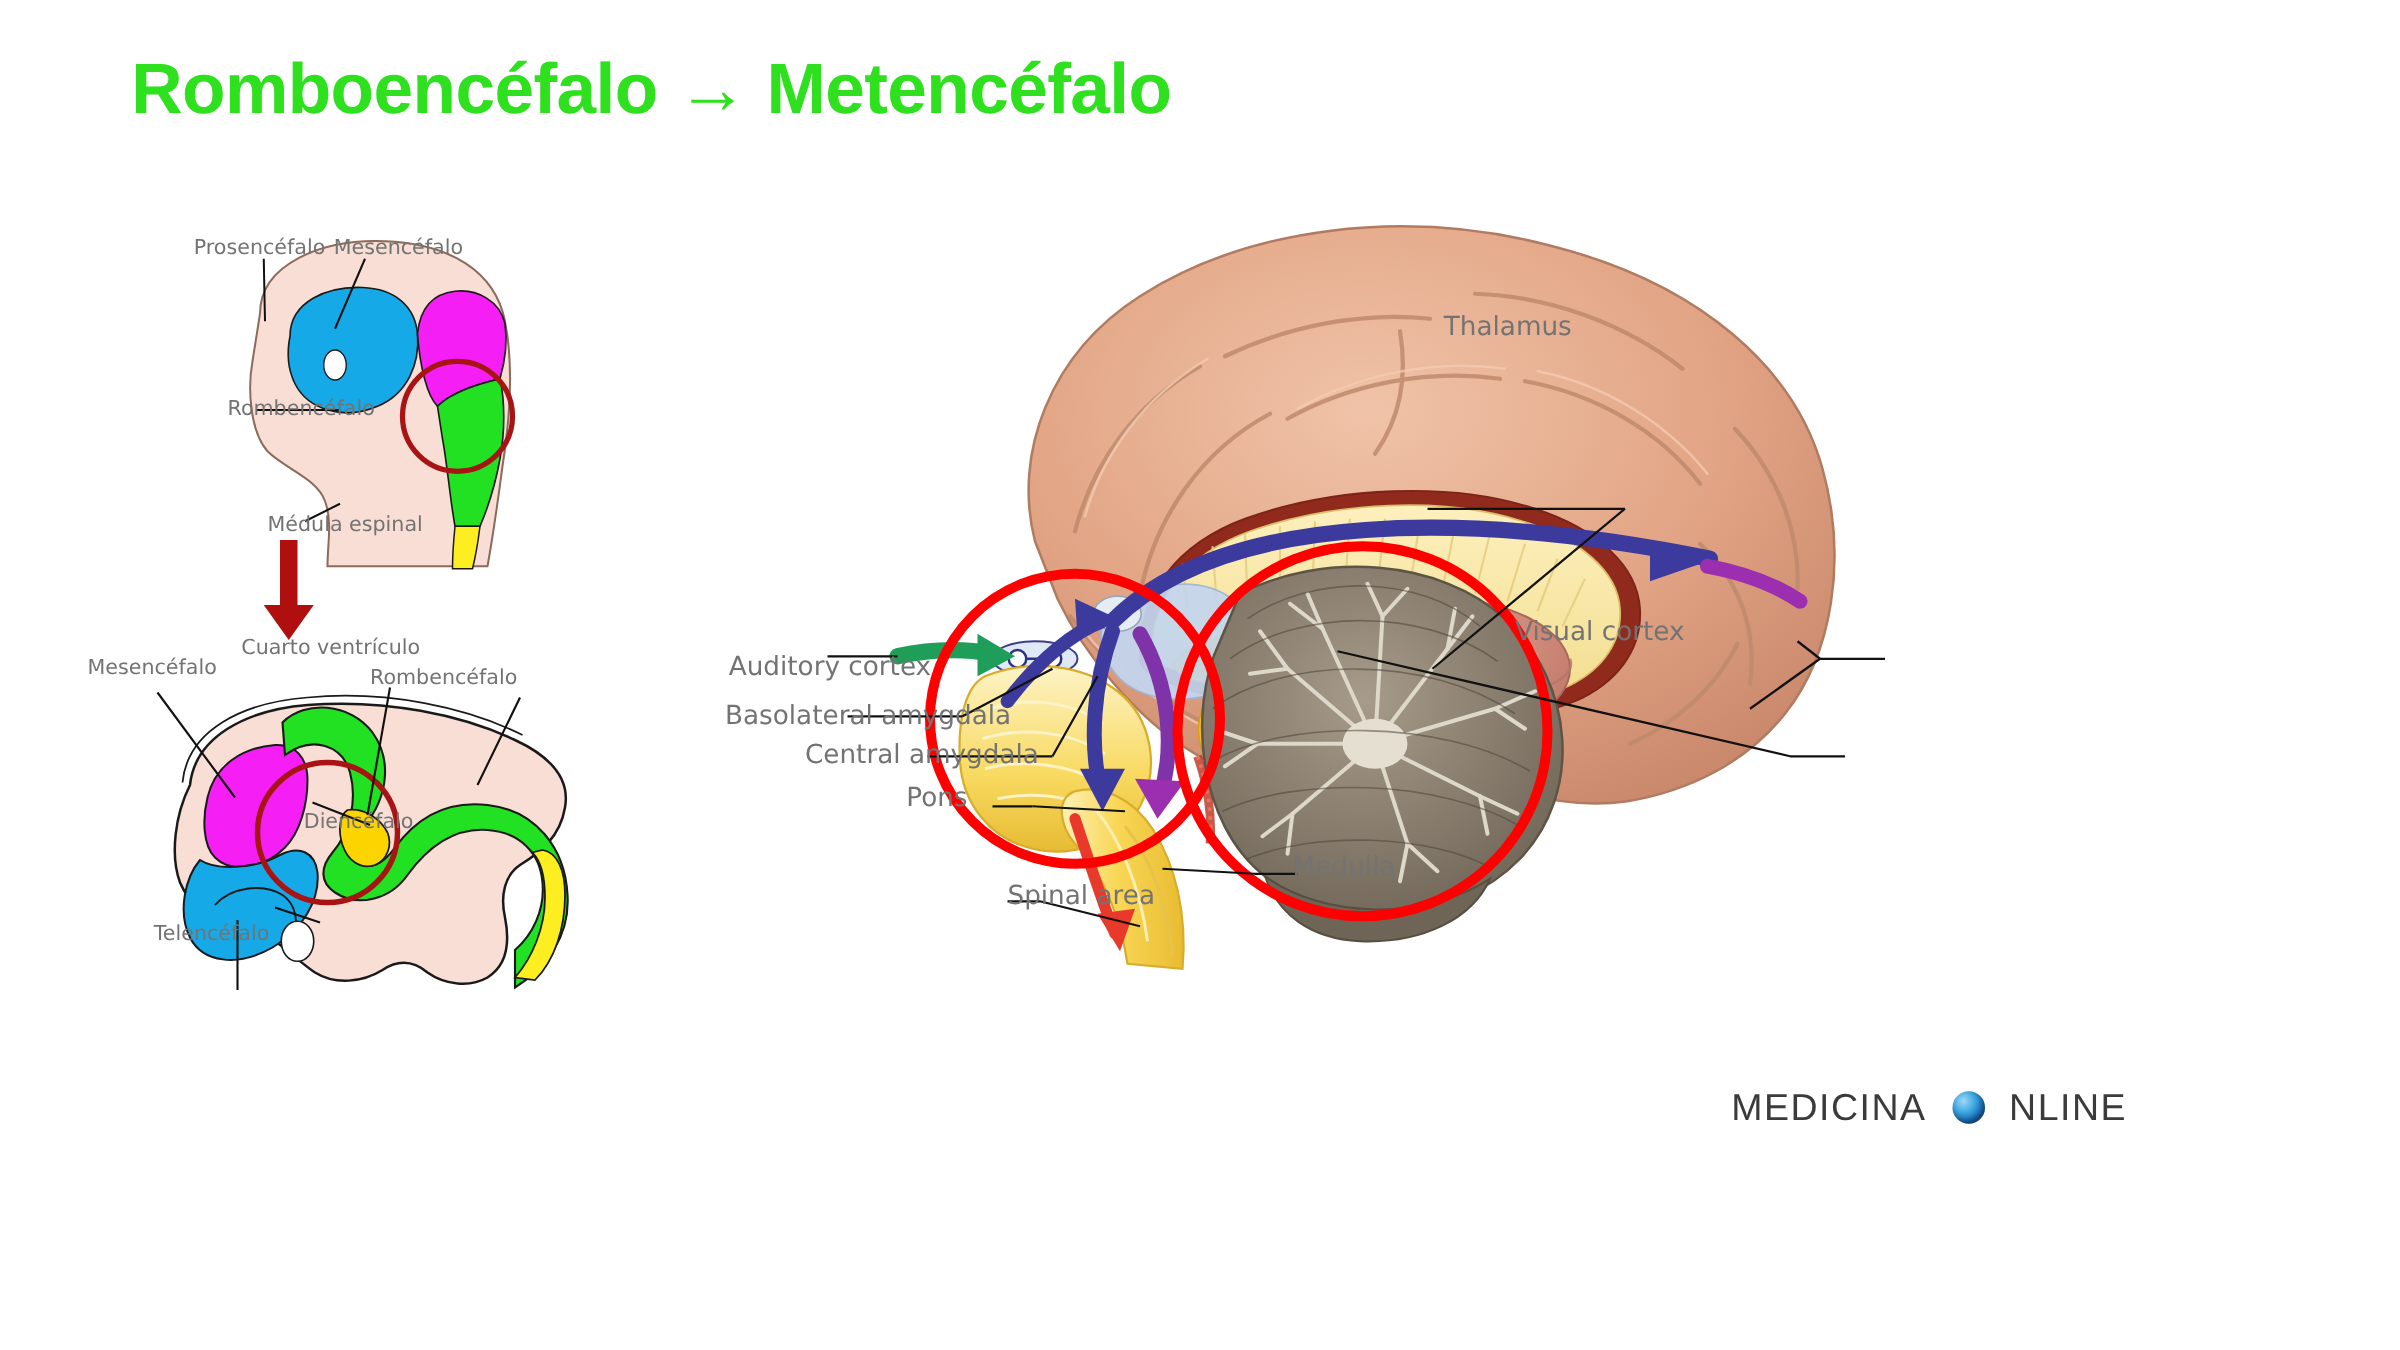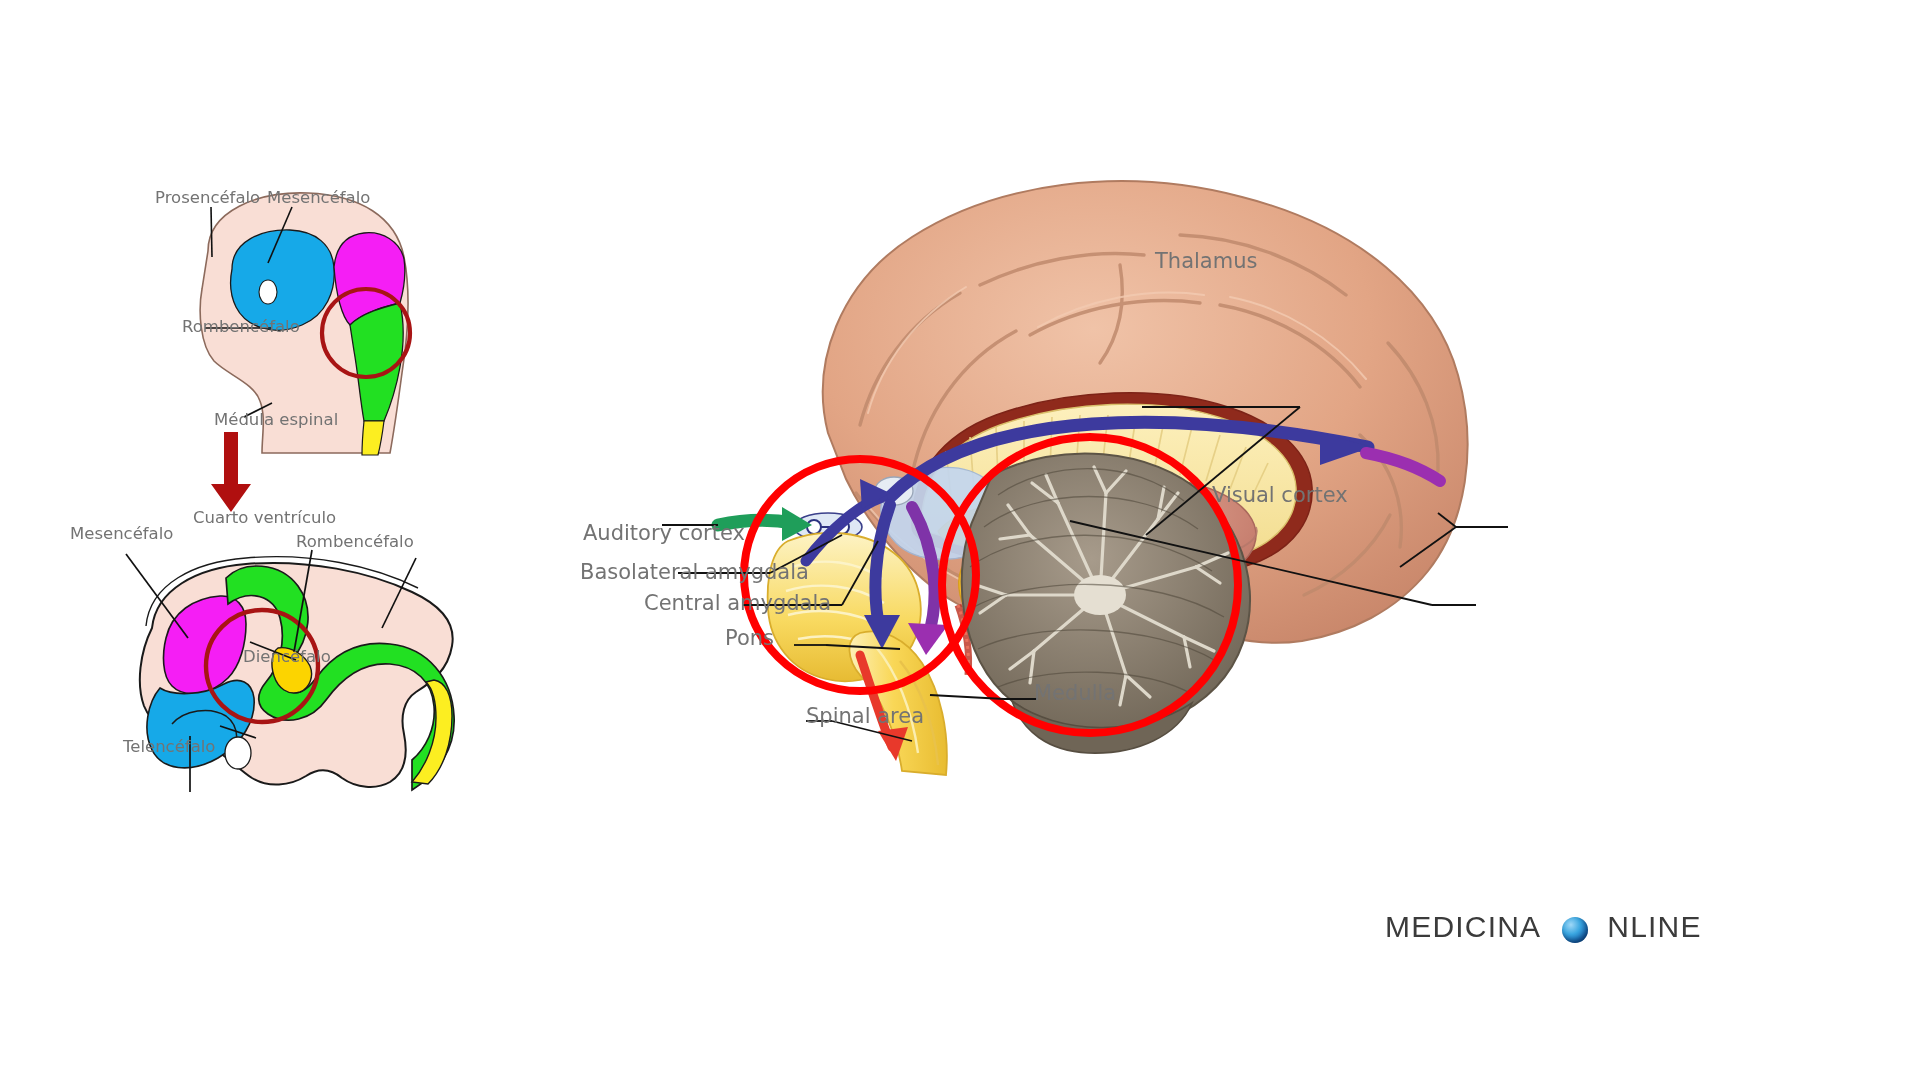--- a/index.html
+++ b/index.html
@@ -25,35 +25,36 @@
 
   
   #fig-embryo-early{position:absolute;left:150px;top:185px;width:300px;height:270px;}
   #fig-embryo-late {position:absolute;left:60px; top:520px;width:420px;height:300px;}
   svg{overflow:visible;display:block;}
 
   
   #fig-brain{position:absolute;left:560px;top:175px;width:1100px;height:600px;}
 
   
-  #logo-medicina-online{position:absolute;left:1385px;top:910px;
-     display:flex;align-items:center;gap:16px;}
+  #logo-medicina-online{position:absolute;left:1385px;top:870px;
+     display:flex;align-items:flex-start;gap:16px;}
   #logo-medicina-online .lg-text{
      font-size:30px;letter-spacing:1.2px;color:#3b3b3b;
      font-family:"Liberation Sans","DejaVu Sans",sans-serif;}
   #logo-globe{width:26px;height:26px;border-radius:50%;
      background:radial-gradient(circle at 34% 30%,#9fd8f7 0%,#3aa6e0 38%,#1464b4 72%,#0b3f7e 100%);
      display:inline-block;margin:0 3px 0 5px;position:relative;top:3px;
      box-shadow:inset -2px -3px 5px rgba(0,0,0,.35);}
 </style>
 </head>
 <body>
 
 <div class="slide">
 
+  <div id="slide-title">Romboencéfalo  →  Metencéfalo</div>
 
   <svg id="fig-embryo-early" viewBox="0 0 300 270" width="300" height="270">
 
     <path d="M58,66 C58,26 108,6 158,8 C210,10 246,32 254,72 C261,108 258,150 252,188
              C248,218 244,246 240,268 L112,268 C112,250 116,232 110,216
              C104,198 78,190 64,176 C50,160 48,126 52,104 Z" fill="#f9ded5" stroke="#8c6a5c" stroke-width="1.6"></path>
 
     <path d="M82,84 C82,56 112,44 140,45 C166,46 182,60 184,82
              C186,106 176,130 152,140 C124,152 96,142 86,122 C79,108 80,94 82,84 Z" fill="#16a9e8" stroke="#1a1a1a" stroke-width="1.3"></path>
     <ellipse cx="118" cy="107" rx="9" ry="12" fill="#fff" stroke="#1a1a1a" stroke-width="1.1"></ellipse>
@@ -351,21 +352,21 @@
     <line x1="210" y1="398" x2="118" y2="398" stroke="#111" stroke-width="1.8"></line>
     <line x1="318" y1="366" x2="282" y2="430" stroke="#111" stroke-width="1.8"></line>
     <line x1="282" y1="430" x2="182" y2="430" stroke="#111" stroke-width="1.8"></line>
     <line x1="340" y1="474" x2="266" y2="470" stroke="#111" stroke-width="1.8"></line>
     <line x1="266" y1="470" x2="234" y2="470" stroke="#111" stroke-width="1.8"></line>
     <line x1="352" y1="566" x2="272" y2="546" stroke="#111" stroke-width="1.8"></line>
     <line x1="272" y1="546" x2="246" y2="546" stroke="#111" stroke-width="1.8"></line>
   </svg>
 
   <div class="lbl lbl-en" style="left:1155px;top:249px;">Thalamus</div>
-  <div class="lbl lbl-en two" style="left:1212px;top:484px;width:150px;">Visual
+  <div class="lbl lbl-en two" style="left:1212px;top:494px;width:150px;">Visual
 cortex</div>
   <div class="lbl lbl-en" style="left:1034px;top:681px;">Medulla</div>
 
   <div class="lbl lbl-en" style="left:583px;top:521px;">Auditory cortex</div>
   <div class="lbl lbl-en" style="left:580px;top:560px;">Basolateral amygdala</div>
   <div class="lbl lbl-en" style="left:644px;top:591px;">Central amygdala</div>
   <div class="lbl lbl-en" style="left:725px;top:626px;">Pons</div>
   <div class="lbl lbl-en" style="left:806px;top:704px;">Spinal area</div>
 
   <div id="logo-medicina-online">

